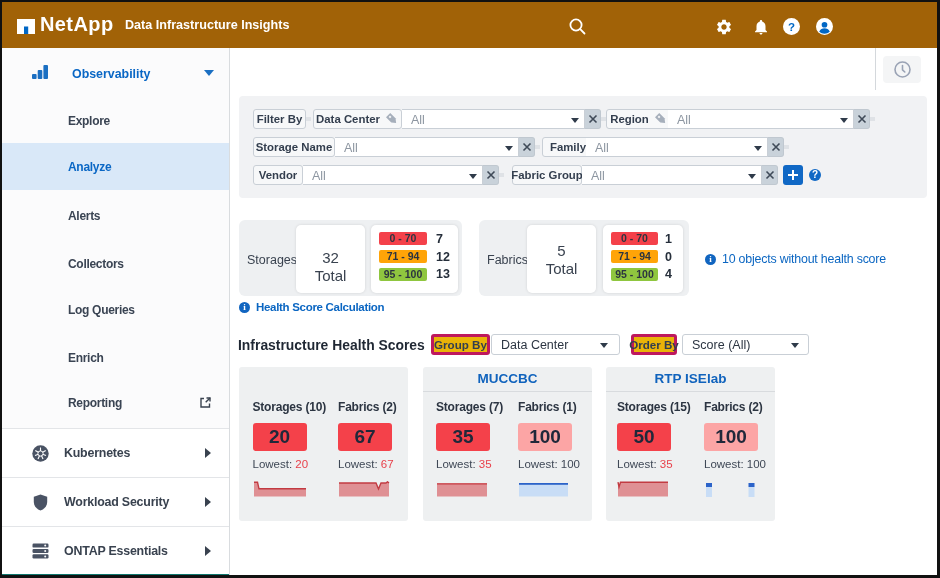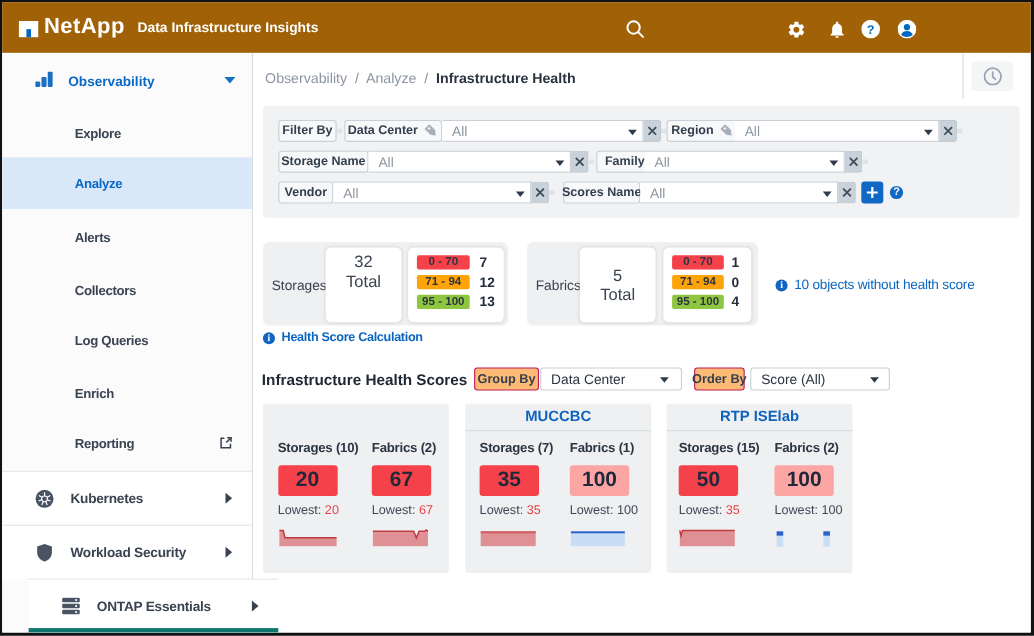--- a/index.html
+++ b/index.html
@@ -10,21 +10,21 @@
 
 #topbar { position:absolute; left:0; top:0; width:935px; height:46px; background:#a16207; z-index:30; }
 #logo { position:absolute; left:15px; top:17px; }
 #brand { position:absolute; left:38px; top:11px; color:#fff; font-size:20px; font-weight:bold; letter-spacing:0.4px; }
 #prod { position:absolute; left:123px; top:16px; color:#fff; font-size:12.6px; font-weight:bold; }
 .topicon { position:absolute; top:16px; }
 
 
 #sidebar { position:absolute; left:0; top:46px; width:228px; height:527px; background:#fbfbfc; border-right:1px solid #d9dcdf; z-index:20; }
 .side-sub { font-size:12px; color:#3a4453; font-weight:bold; position:absolute; left:66px; letter-spacing:-0.3px; }
-.side-head-txt { font-size:12.4px; color:#0a67c5; font-weight:bold; }
+.side-head-txt { font-size:12.4px; color:#0a67c5; font-weight:bold;margin-left:10px; }
 .side-sec { background:#fff; border-top:1px solid #e3e5e8; position:absolute; left:0; width:227px; height:49px; }
 .side-sec-txt { position:absolute; left:62px; font-size:12.4px; font-weight:bold; color:#39424f; letter-spacing:-0.2px; }
 .caret-r { position:absolute; width:0; height:0; border-left:6px solid #39424f; border-top:5px solid transparent; border-bottom:5px solid transparent; }
 #analyze-bg { position:absolute; left:0; top:95px; width:227px; height:47px; background:#d9e8f8; }
 
 
 #main { position:absolute; left:227px; top:44px; width:708px; height:529px; background:#fff; z-index:10; }
 .crumb { font-size:12.9px; color:#8b94a0; }
 .crumb b { color:#2a3240; }
 #vline { position:absolute; left:646px; top:2px; width:1px; height:42px; background:#d4d8dc; }
@@ -44,21 +44,21 @@
 .sumlabel { position:absolute; font-size:12.5px; color:#39424f; }
 .whitebox { position:absolute; top:5px; height:68px; background:#fff; border-radius:5px; box-shadow:0 0 3px rgba(0,0,0,0.12); }
 .totaltxt { width:100%; text-align:center; font-size:15px; color:#39424f; line-height:18px; }
 .chip { position:absolute; left:8px; height:13px; border-radius:2px; font-size:10.5px; font-weight:bold; color:#2c3440; text-align:center; line-height:13px; }
 .chipnum { position:absolute; font-size:12.5px; font-weight:bold; color:#262f3b; }
 
 .bluelink { color:#0b66c2; }
 .infoi { display:inline-block; width:11px; height:11px; border-radius:50%; background:#1165c0; color:#fff; font-size:9px; font-weight:bold; text-align:center; line-height:11px; font-family:"Liberation Serif", serif; }
 
 
-.gblabel { position:absolute; top:288px; height:21px; background:#fdba74; border:1px solid #be185d; border-radius:3px; font-size:11.6px; font-weight:bold; white-space:nowrap; color:#333e4e; display:flex; align-items:center; justify-content:center; }
+.gblabel { position:absolute; top:288px; height:21px; background:#eab308; border:3px solid #be185d; border-radius:3px; font-size:11.6px; font-weight:bold; white-space:nowrap; color:#333e4e; display:flex; align-items:center; justify-content:center; }
 .gbdd { position:absolute; top:288px; height:21px; background:#fff; border:1px solid #c9cfd6; border-radius:3px; font-size:12.5px; color:#2c3542; }
 
 
 .scard { position:absolute; top:321px; width:169px; height:154px; background:#eef0f1; border-radius:3px; }
 .scard .head { position:absolute; left:0; top:0; width:100%; height:25px; border-bottom:1px solid #d8dbde; font-size:13.5px; font-weight:bold; color:#1063bd; text-align:center; line-height:24px; }
 .scol { position:absolute; width:84px; height:100px; }
 .scol .clabel { position:absolute; left:0; top:0; line-height:14px; white-space:nowrap; text-align:left; font-size:12px; font-weight:bold; color:#2c3542; letter-spacing:-0.2px; }
 .scorebox { position:absolute; left:0; top:23px; width:54px; height:28px; border-radius:3px; text-align:center; line-height:28px; font-size:19px; font-weight:bold; color:#20283a; }
 .red { background:#f4414a; }
 .green { background:#fca5a5; }
@@ -134,39 +134,38 @@
       <div class="side-sec-txt" style="top:17px">Kubernetes</div>
       <div class="caret-r" style="left:203px;top:19px"></div>
     </div>
     <div class="side-sec" style="top:429px">
       <svg class="abs" style="left:31px;top:16px" width="15" height="17" viewBox="0 0 15 17">
           <path d="M7.5 0.5 L14.2 2.8 V8 C14.2 12.2 11.6 15 7.5 16.5 C3.4 15 0.8 12.2 0.8 8 V2.8 Z" fill="#4a5364"></path>
         </svg>
       <div class="side-sec-txt" style="top:17px">Workload Security</div>
       <div class="caret-r" style="left:203px;top:19px"></div>
     </div>
-    <div class="side-sec" style="top:478px;border-bottom:4px solid #0f766e;margin-left:24px;">
+    <div class="side-sec" style="top:478px;border-bottom:1px solid #0f766e;">
       <svg class="abs" style="left:30px;top:16px" width="17" height="16" viewBox="0 0 17 16">
           <g fill="#4a5364">
             <rect x="0.5" y="0.5" width="16" height="4.1" rx="1.2"></rect>
             <rect x="0.5" y="5.9" width="16" height="4.1" rx="1.2"></rect>
             <rect x="0.5" y="11.3" width="16" height="4.1" rx="1.2"></rect>
           </g>
           <g fill="#fbfbfc">
             <circle cx="13.2" cy="2.5" r="1"></circle>
             <circle cx="13.2" cy="8" r="1"></circle>
             <circle cx="13.2" cy="13.4" r="1"></circle>
           </g>
         </svg>
       <div class="side-sec-txt" style="top:17px">ONTAP Essentials</div>
       <div class="caret-r" style="left:203px;top:19px"></div>
     </div>
   </div>
   <div id="main">
-    <div class="abs crumb" style="left:12px;top:17px">Observability&nbsp; /&nbsp; Analyze&nbsp; /&nbsp; <b>Infrastructure Health</b></div>
     <div id="vline"></div>
     <div id="clockbox">
         <svg class="abs" style="left:11px;top:5px" width="17" height="17" viewBox="0 0 17 17">
           <circle cx="8.5" cy="8.5" r="7.5" fill="none" stroke="#9aa3b5" stroke-width="1.6"></circle>
           <path d="M8.5 4.5 V8.8 L10.8 11" fill="none" stroke="#9aa3b5" stroke-width="1.6" stroke-linecap="round"></path>
         </svg>
       </div>
 
     <div id="fpanel"></div>
 
@@ -236,41 +235,41 @@
     <div class="fdd" style="left:74px;top:119px;width:180px">
         <span class="all">All</span>
         <span class="caret" style="left:166px"></span>
       </div>
     <div class="fx" style="left:254px;top:119px">
         <svg width="10" height="10" viewBox="0 0 10 10">
           <path d="M1.5 1.5 L8.5 8.5 M8.5 1.5 L1.5 8.5" stroke="#3f4a58" stroke-width="1.6"></path>
         </svg>
       </div>
     <div class="nub" style="left:270px;top:127px"></div>
-    <div class="flabel" style="left:283px;top:119px;width:70px">Scores Name</div>
+    <div class="flabel" style="left:283px;top:119px;width:70px">Fabric Group</div>
     <div class="fdd" style="left:353px;top:119px;width:180px">
         <span class="all">All</span>
         <span class="caret" style="left:166px"></span>
       </div>
     <div class="fx" style="left:533px;top:119px">
         <svg width="10" height="10" viewBox="0 0 10 10">
           <path d="M1.5 1.5 L8.5 8.5 M8.5 1.5 L1.5 8.5" stroke="#3f4a58" stroke-width="1.6"></path>
         </svg>
       </div>
     <div class="abs" style="left:554px;top:118.5px;width:20px;height:20.5px;background:#1068c5;border-radius:3px;">
         <svg style="position:absolute;left:4px;top:4px" width="12" height="12" viewBox="0 0 12 12">
           <path d="M6 1 V11 M1 6 H11" stroke="#fff" stroke-width="2"></path>
         </svg>
       </div>
     <div class="abs" style="left:580px;top:122.5px;width:12px;height:12px;border-radius:50%;background:#1068c5;color:#fff;font-size:10px;font-weight:bold;text-align:center;line-height:12.5px;">?</div>
 
     <div class="sumcard" style="left:10px;width:223px;top:174px">
       <div class="sumlabel" style="left:8px;top:33px">Storages</div>
       <div class="whitebox" style="left:57px;width:69px">
-          <div class="totaltxt" style="margin-top:5px">32<br>Total</div>
+          <div class="totaltxt" style="margin-top:24px">32<br>Total</div>
         </div>
       <div class="whitebox" style="left:132px;width:87px">
         <div class="chip" style="top:7px;width:48px;background:#f4414a">0 - 70</div>
         <div class="chipnum" style="left:65px;top:7px">7</div>
         <div class="chip" style="top:25px;width:48px;background:#ffa408">71 - 94</div>
         <div class="chipnum" style="left:65px;top:24.5px">12</div>
         <div class="chip" style="top:42.5px;width:48px;background:#8fc63f">95 - 100</div>
         <div class="chipnum" style="left:65px;top:42px">13</div>
       </div>
     </div>

